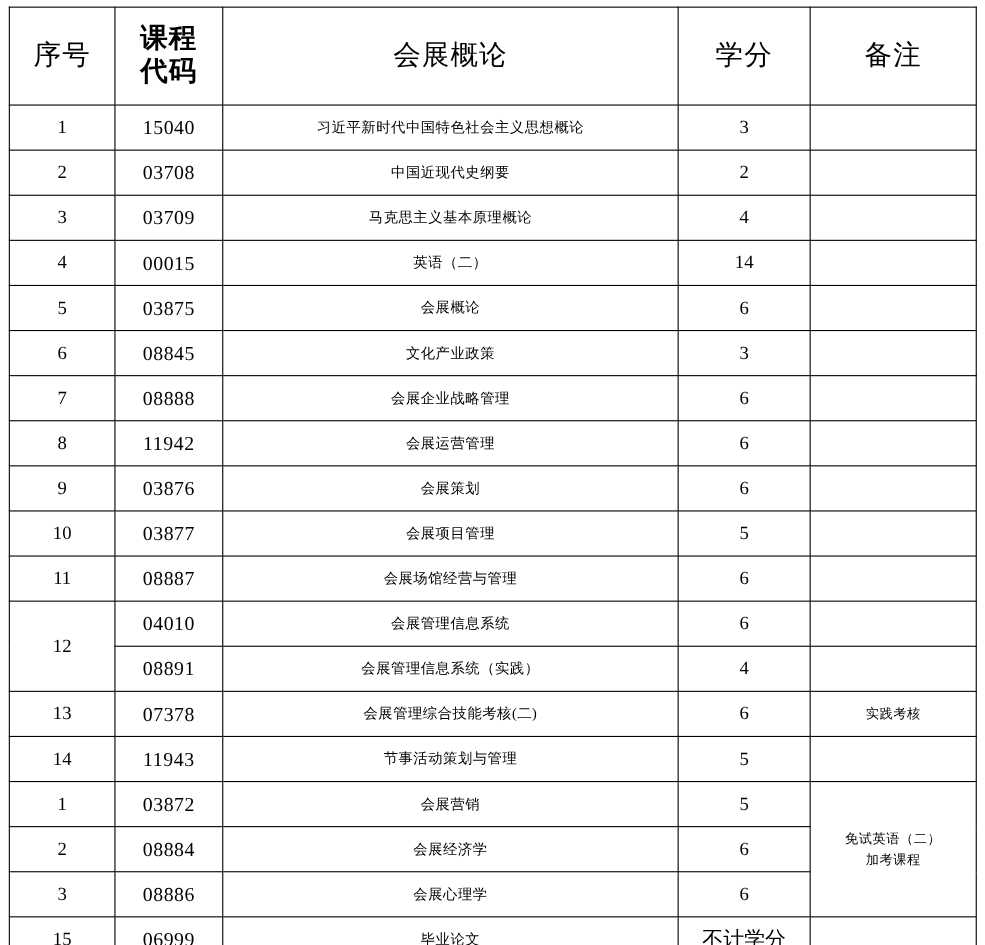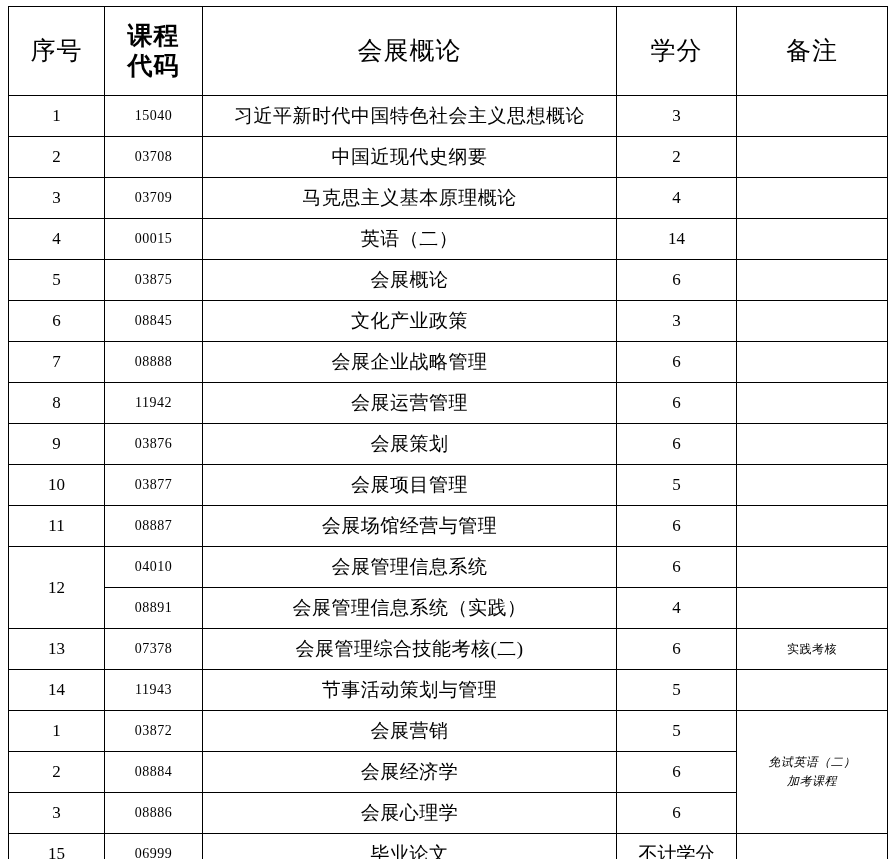--- a/index.html
+++ b/index.html
@@ -54,37 +54,37 @@
   .hdr-line { display: block; }
 
   tbody td {
     height: 40px;
     font-size: 19px;
   }
   td.col-no {
     font-size: 17px;
   }
   td.col-code {
-    font-size: 14px;
+    font-size: 18px;
     letter-spacing: 0.5px;
   }
   td.col-name {
     text-align: left;
     padding-left: 14px;
-    font-size: 19px;
+    font-size: 13px;
     letter-spacing: 0.5px;
   }
   td.col-credit {
     font-size: 17px;
   }
   td.col-remark {
     font-size: 12px;
     letter-spacing: 0.5px;
   }
-  td.col-remark .rm-line { display: block; line-height: 1.55; font-style: italic; }
+  td.col-remark .rm-line { display: block; line-height: 1.55; }
   td.credit-text {
     font-size: 19px;
   }
   td.rowspan-no {
     font-size: 17px;
   }
 </style>
 </head>
 <body>
 

